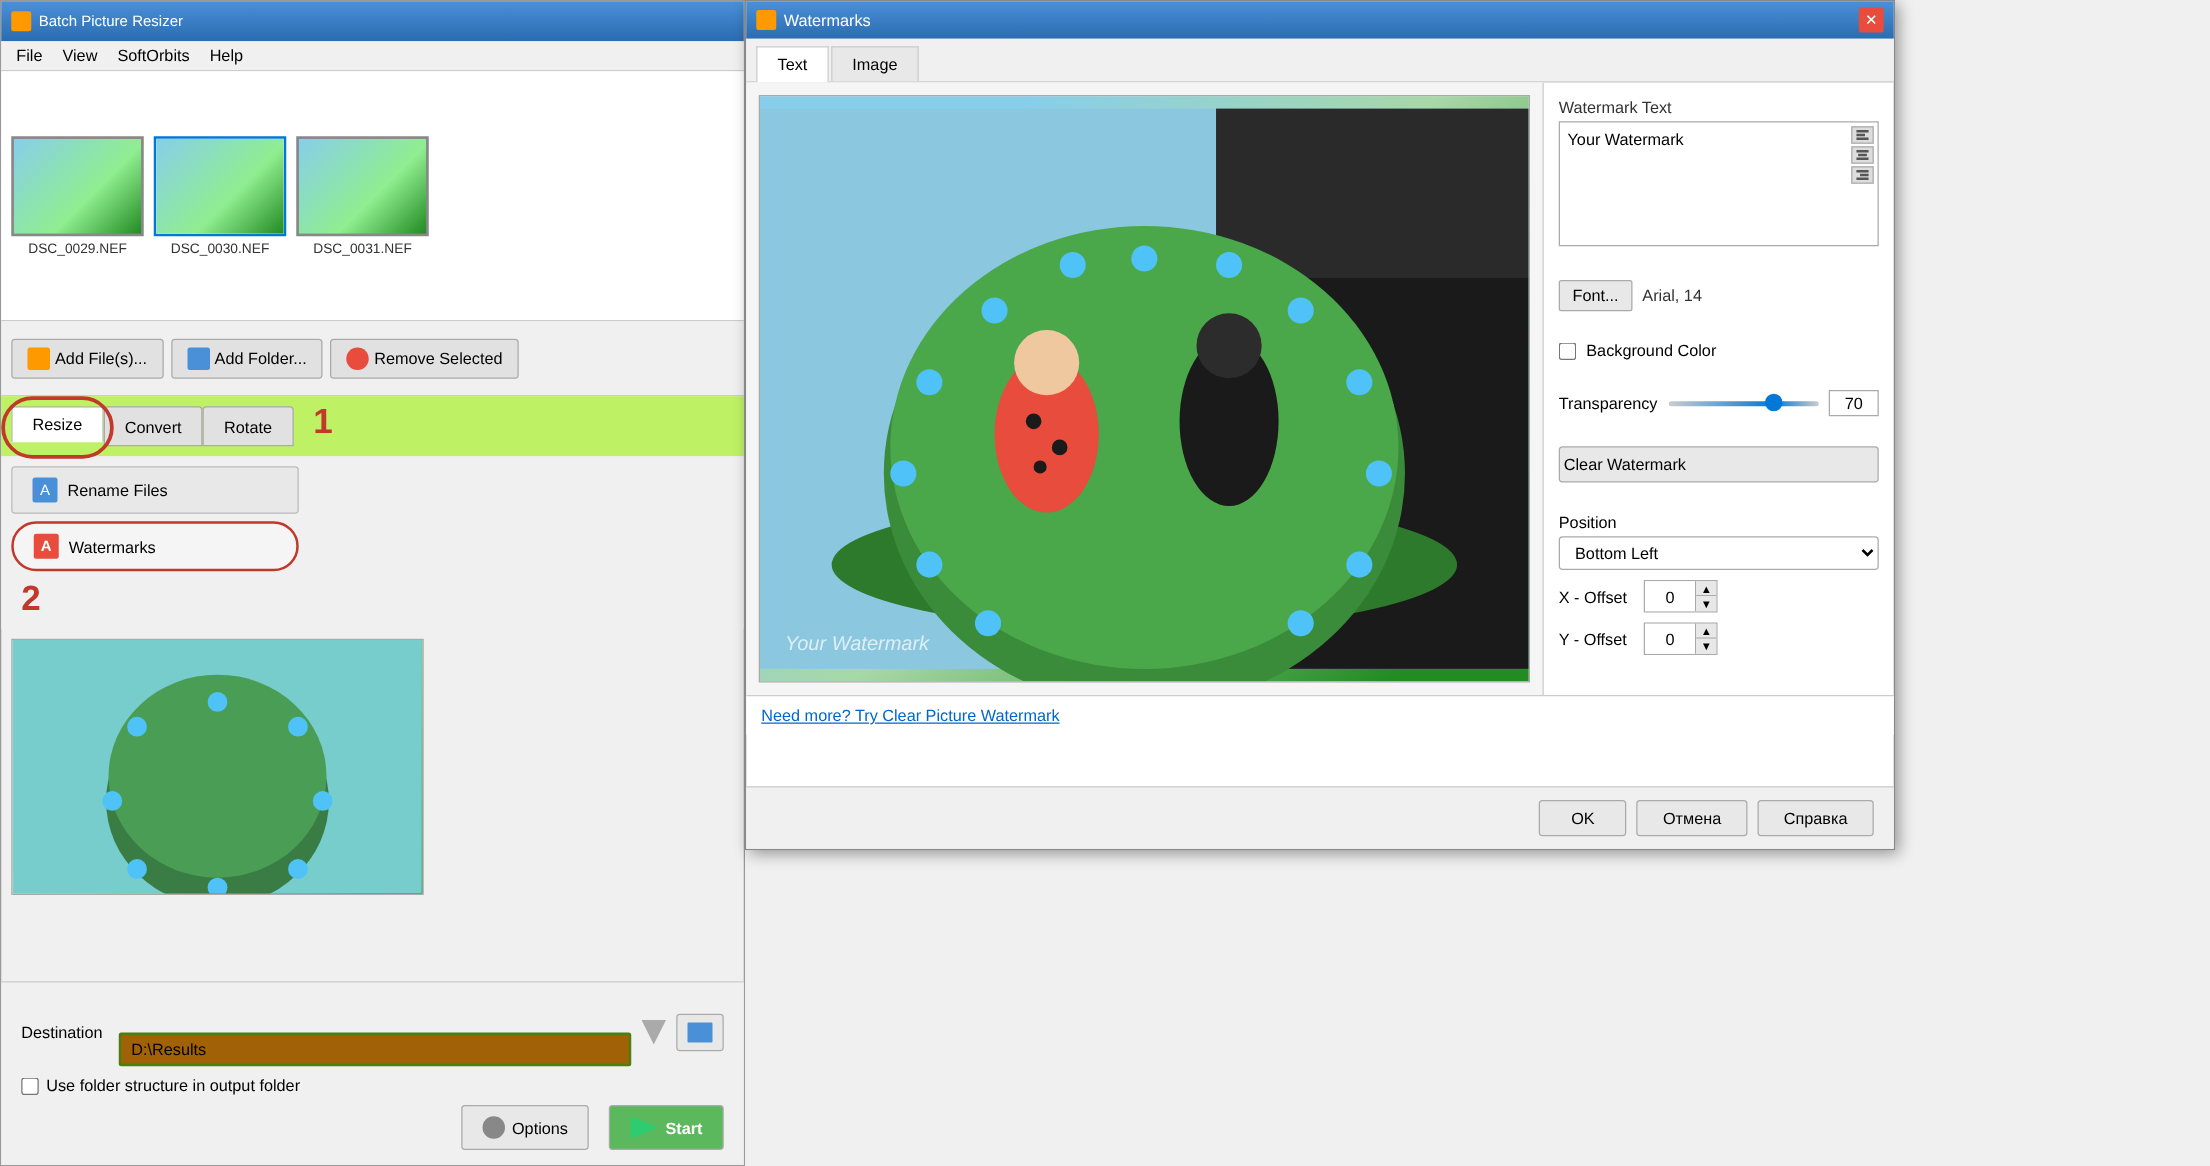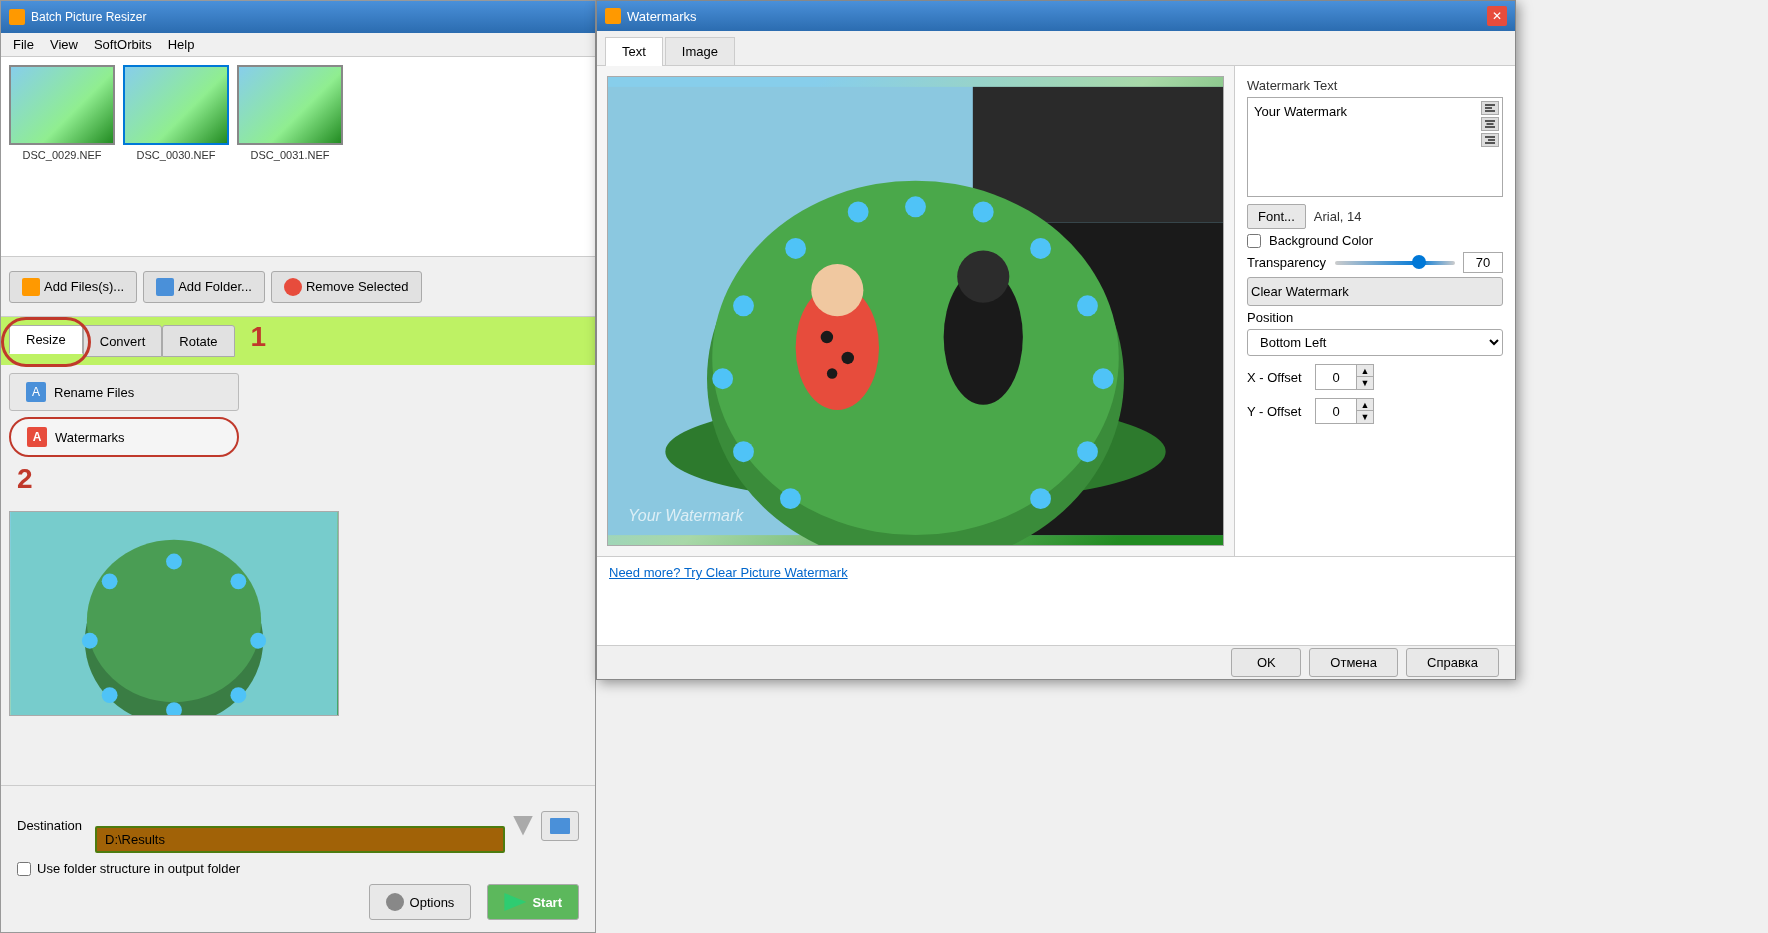--- a/index.html
+++ b/index.html
@@ -49,21 +49,21 @@
 
     .thumbnail-bar {
       height: 200px;
       background: white;
       border-bottom: 1px solid #ccc;
       display: flex;
       flex-direction: row;
       padding: 8px;
       gap: 8px;
       overflow-x: auto;
-      align-items: flex-start;
+      align-items: center;
     }
 
     .thumbnail-item {
       display: flex;
       flex-direction: column;
       align-items: center;
       gap: 4px;
       cursor: pointer;
     }
 
@@ -335,21 +335,21 @@
       color: rgba(255,255,255,0.7);
       font-size: 16px;
       font-style: italic;
     }
 
     .dialog-right {
       width: 280px;
       padding: 12px;
       display: flex;
       flex-direction: column;
-      gap: 4px;
+      gap: 24px;
     }
 
     .section-label {
       font-size: 13px;
       font-weight: normal;
       color: #333;
       margin-bottom: 4px;
     }
 
     .watermark-textarea {
@@ -519,21 +519,21 @@
     .link-text {
       color: #0066cc;
       text-decoration: underline;
       cursor: pointer;
       font-size: 13px;
     }
 
     .dialog-footer {
       position: absolute;
       bottom: 0; left: 0; right: 0;
-      height: 34px;
+      height: 50px;
       display: flex;
       align-items: center;
       justify-content: flex-end;
       gap: 8px;
       padding: 0 16px;
       border-top: 1px solid #ccc;
       background: #f0f0f0;
     }
 
     .footer-btn {
@@ -595,21 +595,21 @@
       <div class="thumbnail-img">
         <div class="cake-thumb"></div>
       </div>
       <span class="thumbnail-label">DSC_0031.NEF</span>
     </div>
   </div>
 
   <div class="toolbar-area">
     <button class="toolbar-btn">
       <div class="btn-icon icon-add"></div>
-      <span>Add Files(s)...</span>
+      <span>Add File(s)...</span>
     </button>
     <button class="toolbar-btn">
       <div class="btn-icon icon-folder"></div>
       <span>Add Folder...</span>
     </button>
     <button class="toolbar-btn">
       <div class="btn-icon icon-remove"></div>
       <span>Remove Selected</span>
     </button>
   </div>

